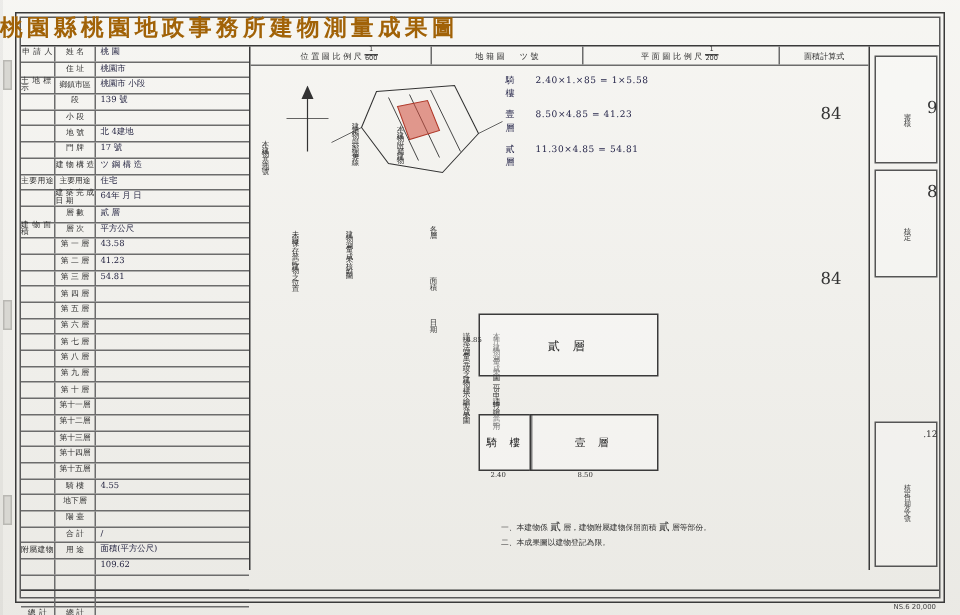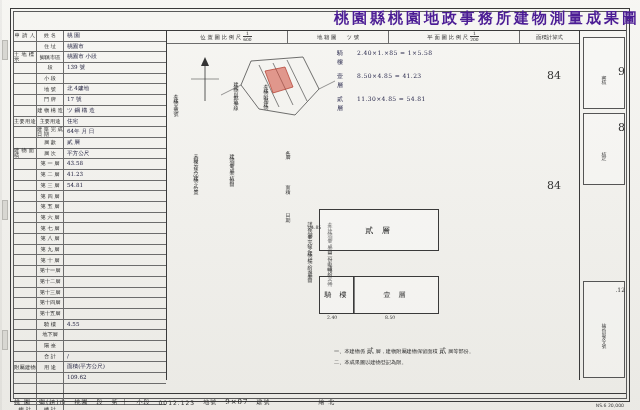--- a/index.html
+++ b/index.html
@@ -24,23 +24,23 @@
   }
   .frame{
     position:absolute;left:10px;top:8px;width:618px;height:392px;
     border:1.2px solid #3a3a3a;
   }
   .frame2{
     position:absolute;left:13px;top:11px;width:612px;height:386px;
     border:.6px solid #5a5a5a;
   }
   .title{
-    position:absolute;left:0;right:0;top:9px;text-align:right;
+    position:absolute;left:0;right:0;top:9px;text-align:left;
     font-family:Liberation Sans, sans-serif;
-    font-size:15px;letter-spacing:3px;font-weight:700;color:#4c1d95;
+    font-size:15px;letter-spacing:3px;font-weight:700;color:#a16207;
   }
   
   .hr-title{position:absolute;left:14px;right:14px;top:30px;height:0;border-top:1px solid #3a3a3a;}
 
   
   .tbl{
     position:absolute;left:14px;top:31px;width:152px;height:349px;
     border-right:1px solid #3a3a3a;
   }
   .trow{
@@ -449,28 +449,15 @@
         <span>層，建物附屬建物保留面積</span>
         <span style="font-size:7px;font-family:'DejaVu Serif',serif;">貳</span>
         <span>層等部份。</span>
       </div>
       <div>二、本成果圖以建物登記為限。</div>
     </div>
   </div>
 
   <div class="hr-foot"></div>
 
-  <div class="footbar">
-    <span>桃 園</span>
-    <span>鄉(鎮)市</span>
-    <span>桃園</span>
-    <span>段</span>
-    <span>第 十</span>
-    <span>小段</span>
-    <span>0012.123</span>
-    <span>地號</span>
-    <span class="foot-hand">9×07</span>
-    <span>建號</span>
-    <span style="margin-left:40px;">繪 北</span>
-  </div>
 
   <div class="footcode">NS.6 20,000</div>
 </div>
 
 </body></html>

